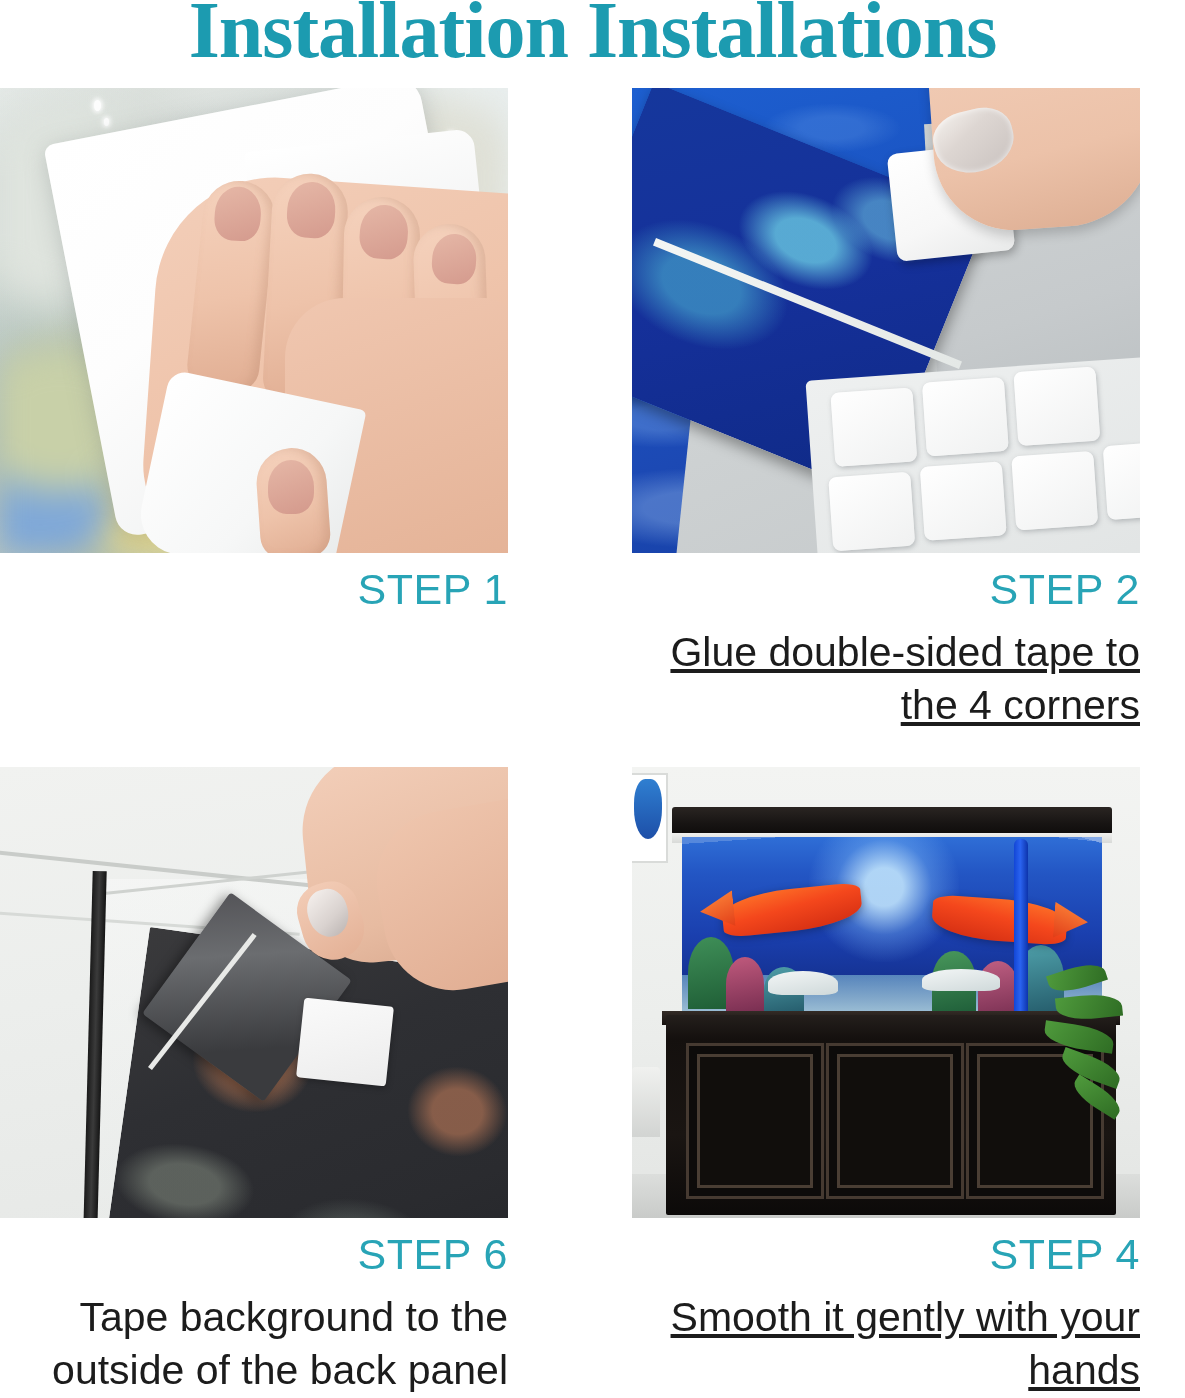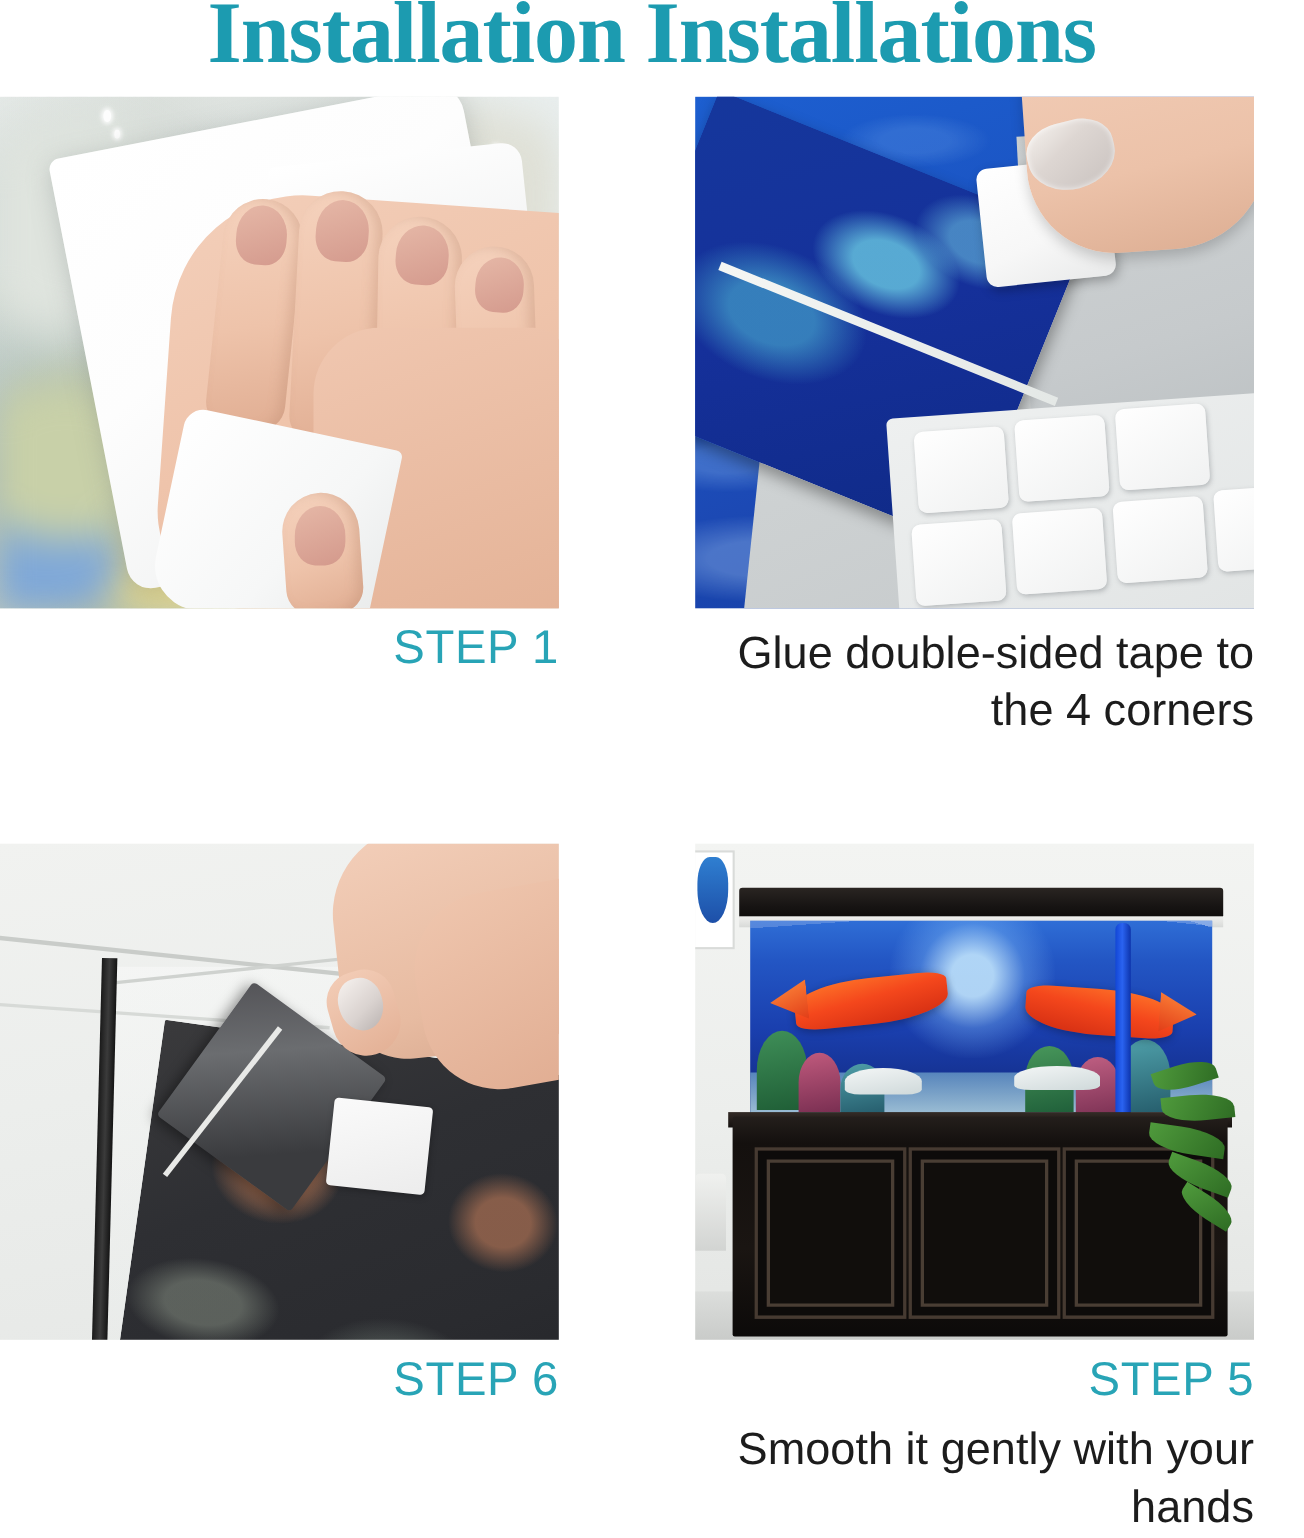--- a/index.html
+++ b/index.html
@@ -68,21 +68,21 @@
     line-height: 1.05;
   }
   .step-desc {
     font-size: 41px;
     color: #1c1c1c;
     line-height: 1.28;
     margin-top: 14px;
     max-width: 520px;
   }
   .step-cell.c2 .step-desc,
-  .step-cell.c4 .step-desc { max-width: 545px; }
+  .step-cell.c4 .step-desc { max-width: 545px; text-decoration: underline; }
 
   
   .p1 {
     background:
       radial-gradient(circle at 18% 78%, rgba(150,170,120,.30) 0 16%, rgba(0,0,0,0) 42%),
       radial-gradient(circle at 8% 88%, rgba(90,130,190,.30) 0 12%, rgba(0,0,0,0) 38%),
       radial-gradient(circle at 30% 90%, rgba(225,205,120,.35) 0 14%, rgba(0,0,0,0) 40%),
       radial-gradient(circle at 6% 40%, rgba(180,190,180,.35) 0 18%, rgba(0,0,0,0) 46%),
       radial-gradient(circle at 45% 12%, rgba(190,195,185,.30) 0 20%, rgba(0,0,0,0) 50%),
       linear-gradient(160deg, #eef2f1 0%, #e8eeee 35%, #eaeeea 65%, #e4e9e6 100%);
@@ -547,40 +547,42 @@
         <b style="left:208px;top:6px"></b>
         <b style="left:16px;top:98px"></b>
         <b style="left:108px;top:94px"></b>
         <b style="left:200px;top:90px"></b>
         <b style="left:292px;top:86px"></b>
       </div>
       <div class="tape-square"></div>
       <div class="thumb"></div>
       <div class="thumb-nail"></div>
     </div>
+    <div class="step-label">STEP 2</div>
     <div class="step-desc">Glue double-sided tape to the 4 corners</div>
   </div>
 
   <div class="step-cell c3">
     <div class="photo p3">
       <div class="tank-glass"></div>
       <div class="tank-top"></div>
       <div class="tank-top2"></div>
       <div class="tank-top3"></div>
       <div class="tank-corner"></div>
       <div class="poster"></div>
       <div class="poster-corner"></div>
       <div class="poster-corner-edge"></div>
       <div class="tape"></div>
       <div class="hand"></div>
       <div class="hand2"></div>
       <div class="finger-tip"></div>
       <div class="nail"></div>
     </div>
     <div class="step-label">STEP 6</div>
+    <div class="step-desc">Tape background to the outside of the back panel</div>
   </div>
 
   <div class="step-cell c4">
     <div class="photo p4">
       <div class="floor"></div>
       <div class="wall-art">
           <em></em>
         </div>
       <div class="side-obj"></div>
       <div class="tank-hood"></div>
@@ -609,17 +611,17 @@
       <div class="stand-door d2"></div>
       <div class="stand-door d3"></div>
       <div class="plant">
         <i style="left:18px;top:0px;width:58px;height:22px;transform:rotate(-18deg)"></i>
         <i style="left:26px;top:28px;width:66px;height:24px;transform:rotate(-6deg)"></i>
         <i style="left:14px;top:58px;width:70px;height:24px;transform:rotate(8deg)"></i>
         <i style="left:30px;top:90px;width:62px;height:22px;transform:rotate(20deg)"></i>
         <i style="left:40px;top:120px;width:54px;height:20px;transform:rotate(32deg)"></i>
       </div>
     </div>
-    <div class="step-label">STEP 5</div>
+    <div class="step-label">STEP 4</div>
     <div class="step-desc">Smooth it gently with your hands</div>
   </div>
 
 </div>
 
 </body></html>

